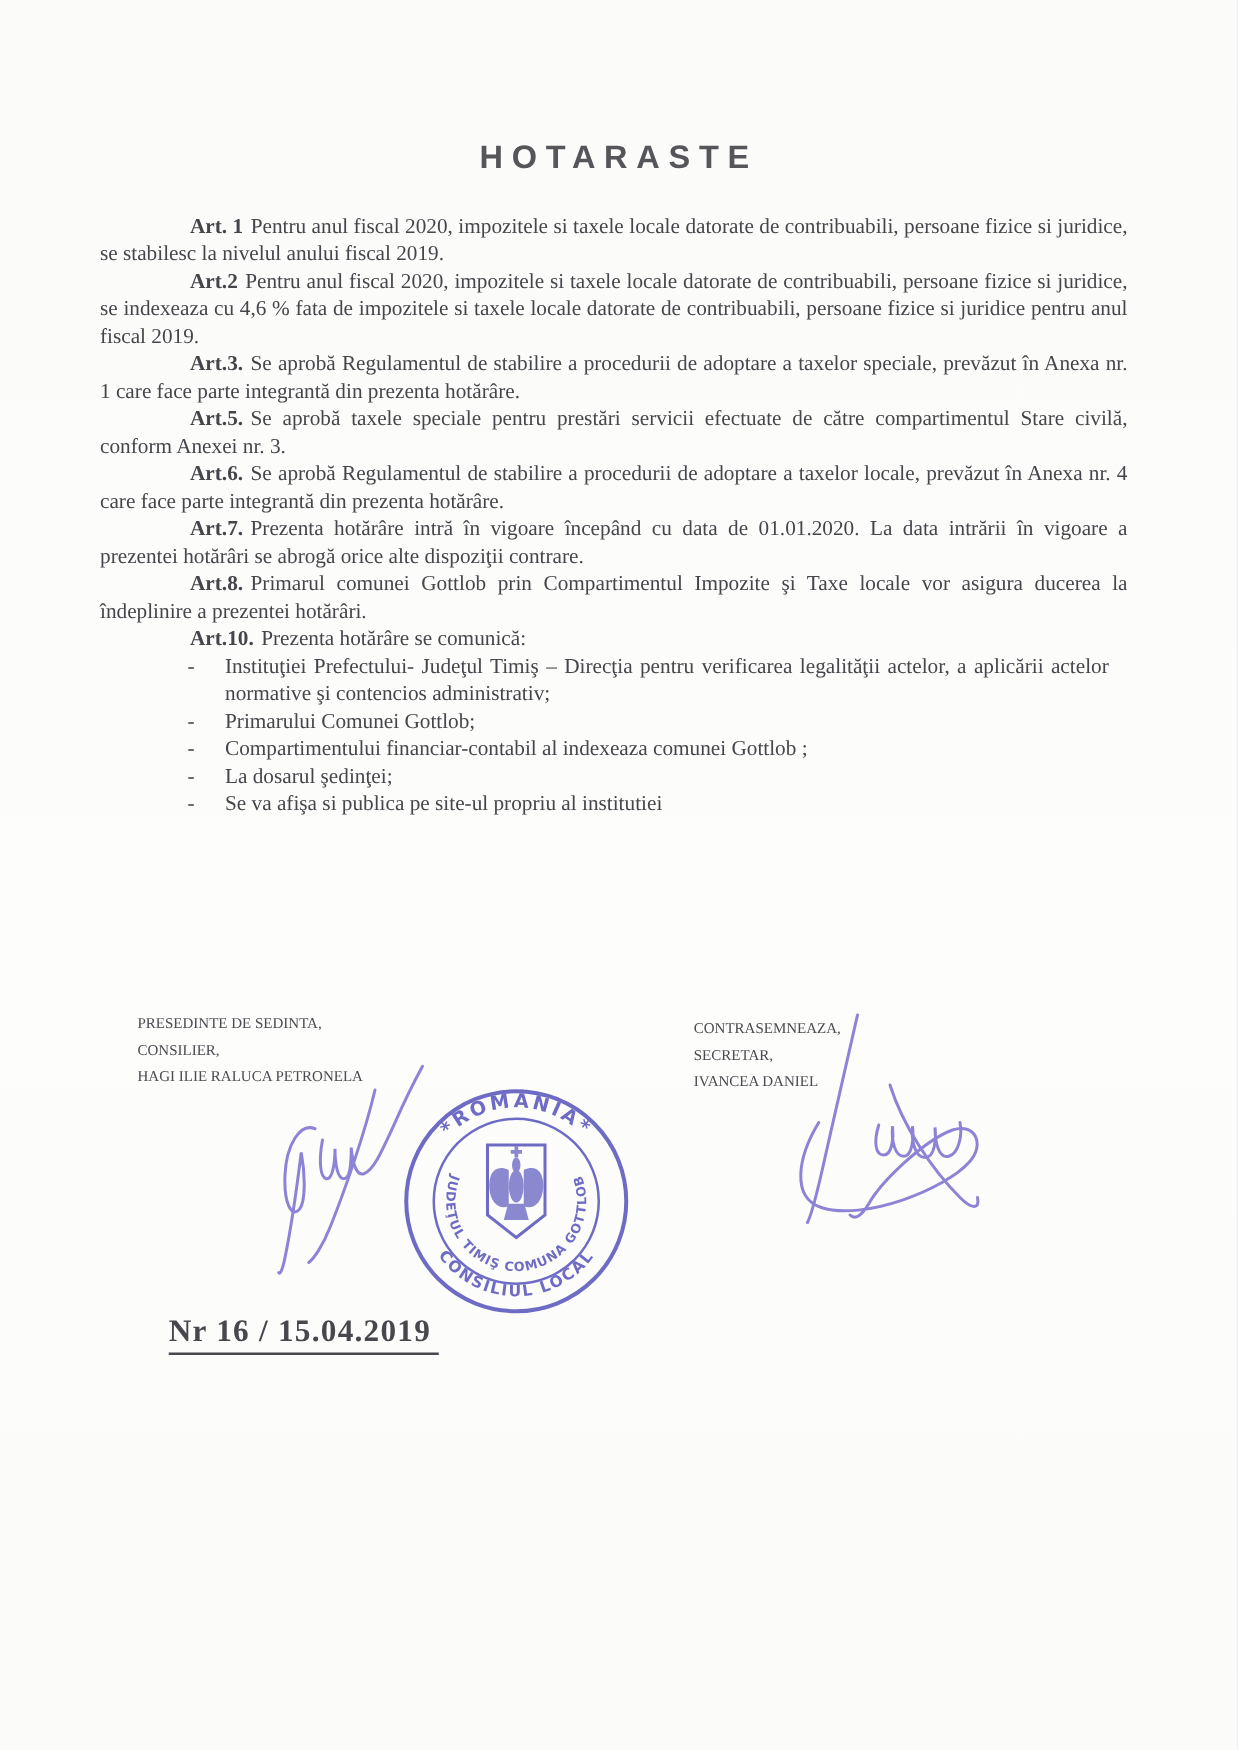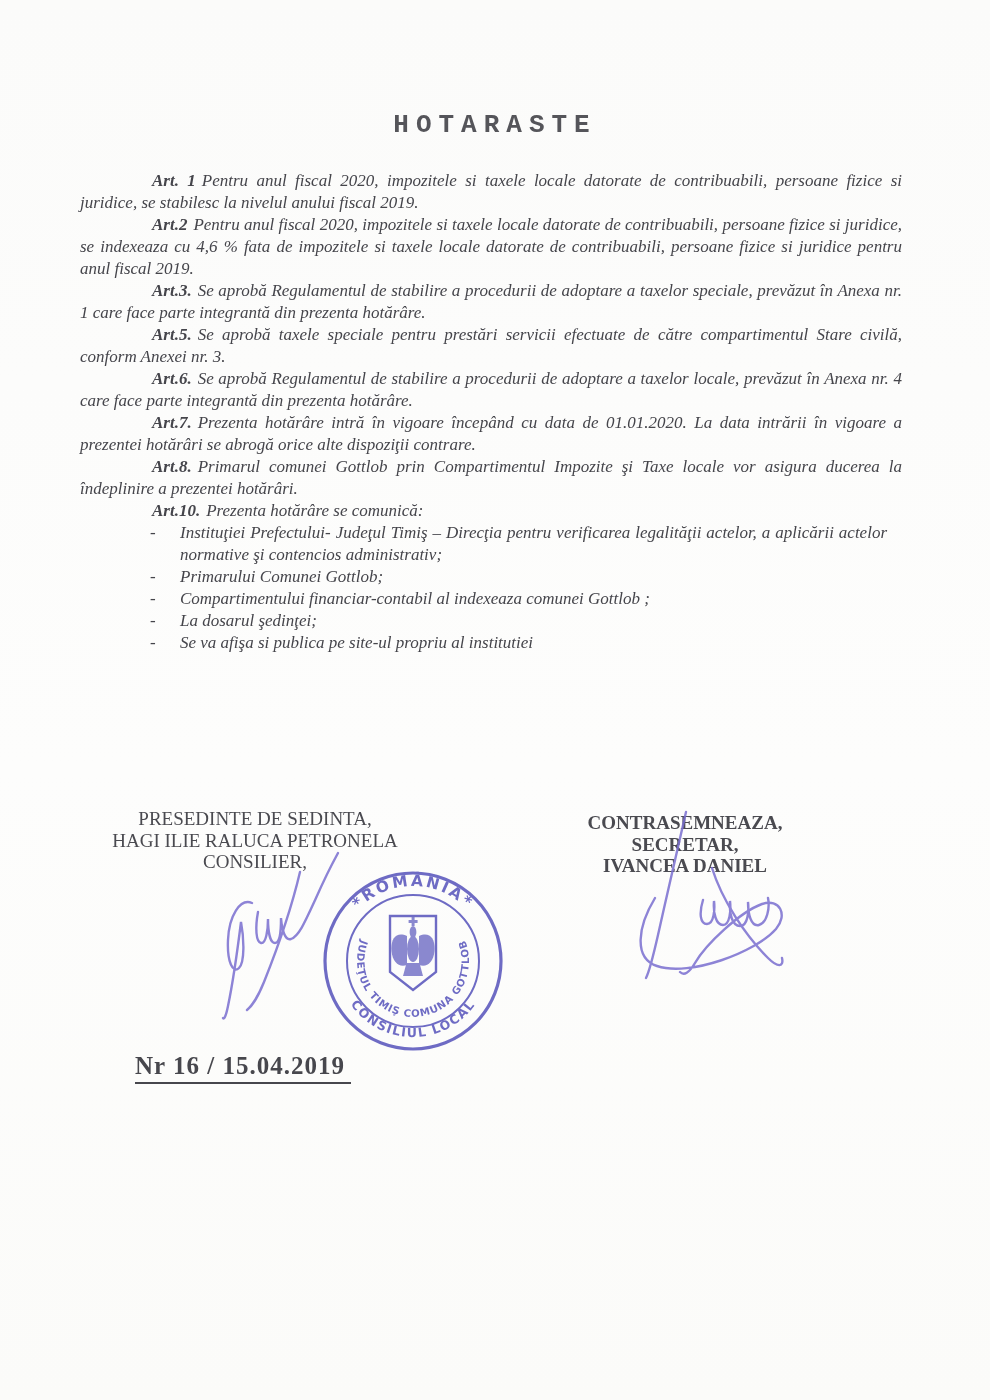--- a/index.html
+++ b/index.html
@@ -8,42 +8,41 @@
     width:990px;height:1400px;
     margin:0 auto;
     background:linear-gradient(180deg,#fbfbfa 0%,#fdfdfc 55%,#fbfbf9 100%);
     overflow:hidden;
     font-family:"Liberation Serif", serif;
     color:#45454b;
   }
   .doc-title{
     position:absolute;top:110px;left:0;right:0;
     text-align:center;
-    font-family:Liberation Mono, monospace;
+    font-family:Liberation Sans, sans-serif;
     font-size:26px;font-weight:700;letter-spacing:7px;
     color:#55555a;
   }
   .body-text{
     position:absolute;top:170px;left:80px;width:822px;
     font-size:17px;line-height:22px;
     text-align:justify;
-    font-style:italic;
   }
   .art{margin:0;text-indent:72px;}
   .art-label{font-weight:700;margin-right:0.35em;}
   .dist-list{margin:0;}
   .dist-item{display:flex;margin-left:55px;}
   .dash{width:30px;flex:0 0 30px;text-align:left;padding-left:15px;}
   .dist-text{flex:1;text-align:justify;padding-right:15px;}
   .sig-block{
-    position:absolute;text-align:center;
-    font-size:19px;line-height:21.5px;color:#4a4a50;
+    position:absolute;text-align:left;
+    font-size:12px;line-height:21.5px;color:#4a4a50;
   }
   .sig-left{top:808px;left:110px;width:290px;}
-  .sig-right{top:812px;left:555px;width:260px;font-weight:bold;}
+  .sig-right{top:812px;left:555px;width:260px;}
   .ink-layer{position:absolute;top:0;left:0;width:990px;height:1400px;pointer-events:none;}
   .stamp{position:absolute;top:866px;left:318px;width:190px;height:190px;opacity:0.88;}
   .footer-number{
     position:absolute;top:1052px;left:135px;
     font-size:25px;font-weight:700;color:#47474d;
     border-bottom:2.5px solid #47474d;
     padding:0 6px 2px 0;
     letter-spacing:1px;
   }
 </style>
@@ -83,22 +82,22 @@
         </div>
       <div class="dist-item">
           <span class="dash">-</span>
           <span class="dist-text">Se va afişa si publica pe site-ul propriu al institutiei</span>
         </div>
     </div>
   </div>
 
   <div class="sig-block sig-left">
     <div>PRESEDINTE DE SEDINTA,</div>
+    <div>CONSILIER,</div>
     <div>HAGI ILIE RALUCA PETRONELA</div>
-    <div>CONSILIER,</div>
   </div>
 
   <div class="sig-block sig-right">
     <div>CONTRASEMNEAZA,</div>
     <div>SECRETAR,</div>
     <div>IVANCEA DANIEL</div>
   </div>
 
   <svg class="stamp" viewBox="0 0 190 190">
     <defs>

